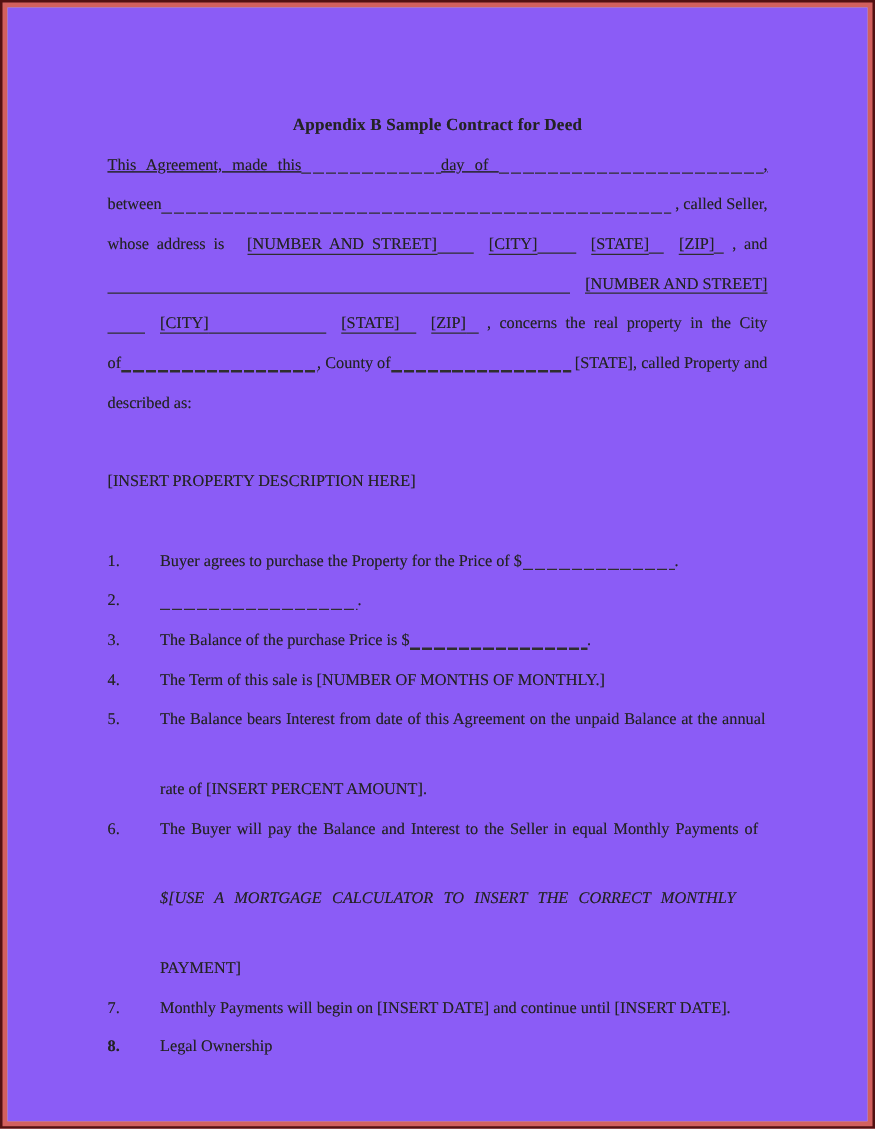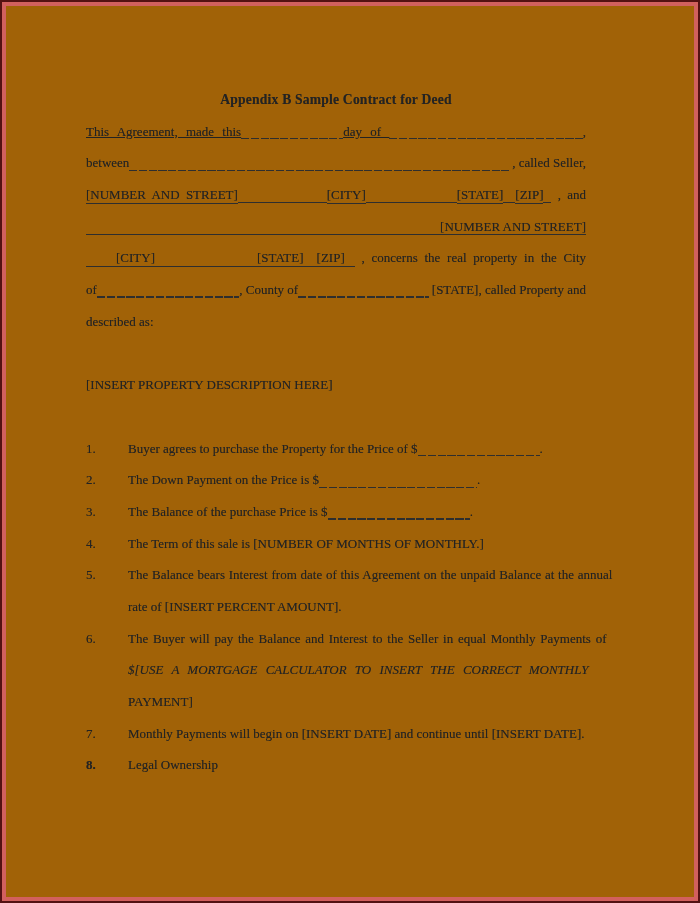--- a/index.html
+++ b/index.html
@@ -15,52 +15,53 @@
     background: #fcfcfc;
     box-shadow:
       inset 0 0 0 2px #531112,
       inset 0 0 0 6px #d2605e,
       inset 0 0 0 7px rgba(70,15,15,0.25);
     position: relative;
   }
   .paper {
     position: absolute;
     left: 6px; top: 6px; right: 6px; bottom: 6px;
-    background: #a16207;
+    background: #8b5cf6;
     box-sizing: border-box;
-    padding: 78px 108px 0 80px;
+    padding: 78px 80px 0 80px;
     overflow: hidden;
   }
   .doc-lines { width: 100%; }
   .line {
     display: flex;
     align-items: baseline;
     height: 31.7px;
     color: #232323;
     font-size: 13px;
     text-shadow: 0 0 0.5px rgba(40,40,40,0.5);
   }
   .line.center { justify-content: center; }
   .line.center .seg { font-weight: 700; font-size: 13.6px; letter-spacing: 0.2px; }
-  .line.indent { padding-left: 42px; }
+  .line.indent { padding-left: 42px; margin-top: 24px; }
   .num {
     flex: 0 0 42px;
     line-height: 31.7px;
     white-space: pre;
   }
   .num.bold { font-weight: 700; }
   .seg {
     line-height: 31.7px;
     white-space: pre;
     flex: 0 0 auto;
   }
   .seg.bold { font-weight: 400; }
   .seg .u {
     border-bottom: 1.3px solid #2e2e2e;
     padding-bottom: 0.5px;
+    margin-left: 12px;
   }
   .blank {
     align-self: flex-end;
     margin-bottom: 8px;
     height: 1.4px;
     background: repeating-linear-gradient(90deg, #2e2e2e 0px, #2e2e2e 8.2px, rgba(0,0,0,0) 8.2px, rgba(0,0,0,0) 9.8px);
   }
   .blank.solid {
     background: none;
     height: 0;
@@ -83,20 +84,21 @@
           <span class="seg"><span>day of </span></span>
           <span class="blank" style="flex: 1.9 1 180px;"></span>
           <span class="seg"><span>,</span></span>
         </div>
         <div class="line">
           <span class="seg"><span>between</span></span>
           <span class="blank" style="flex: 1 1 300px;"></span>
           <span class="seg"><span> , called Seller,</span></span>
         </div>
         <div class="line" style="word-spacing: 3px;">
+          <span class="seg"><span>whose address is </span></span>
           <span class="seg"><span class="u">[NUMBER AND STREET]</span></span>
           <span class="blank solid" style="flex: 1 1 48px;"></span>
           <span class="seg"><span class="u">[CITY]</span></span>
           <span class="blank solid" style="flex: 1 1 50px;"></span>
           <span class="seg"><span class="u">[STATE]</span></span>
           <span class="blank solid" style="width: 12px; flex: 0 0 12px;"></span>
           <span class="seg"><span class="u">[ZIP]</span></span>
           <span class="blank solid" style="width: 8px; flex: 0 0 8px;"></span>
           <span class="seg"><span> , and</span></span>
         </div>
@@ -130,21 +132,20 @@
         </div>
         <div class="line"></div>
         <div class="line">
           <span class="num">1.</span>
           <span class="seg"><span>Buyer agrees to purchase the Property for the Price of $</span></span>
           <span class="blank" style="width: 122px; flex: 0 0 122px;"></span>
           <span class="seg"><span>.</span></span>
         </div>
         <div class="line">
           <span class="num">2.</span>
-          <span class="seg"><span>The Down Payment on the Price is $</span></span>
           <span class="blank" style="width: 158px; flex: 0 0 158px;"></span>
           <span class="seg"><span>.</span></span>
         </div>
         <div class="line">
           <span class="num">3.</span>
           <span class="seg"><span>The Balance of the purchase Price is $</span></span>
           <span class="blank" style="width: 142px; flex: 0 0 142px;"></span>
           <span class="seg"><span>.</span></span>
         </div>
         <div class="line">

